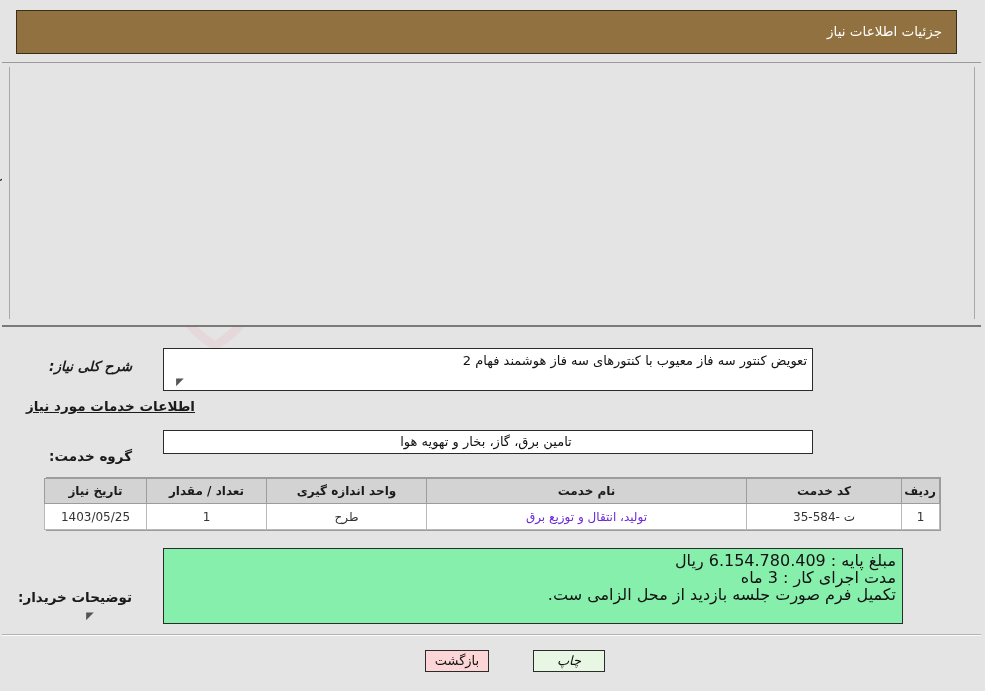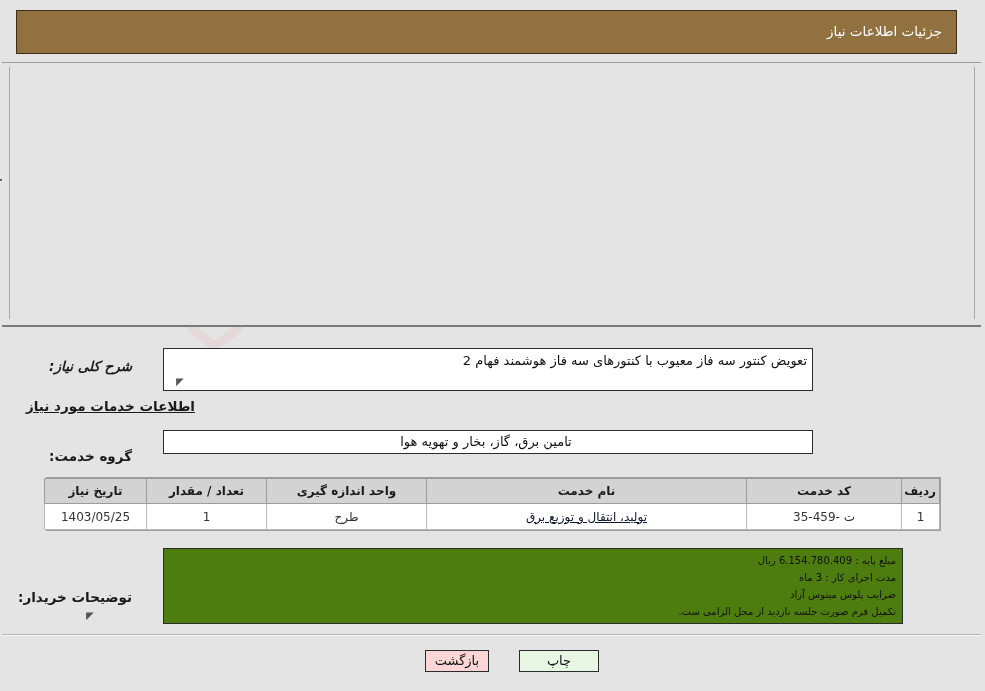--- a/index.html
+++ b/index.html
@@ -192,27 +192,27 @@
   }
   table.grid td {
     background: #ffffff;
     border: 1px solid #b9b9b9;
     font-size: 12px;
     color: #333;
     height: 25px;
     text-align: center;
     padding: 0 3px;
   }
-  table.grid td.name { color: #0f172a; text-decoration: underline; }
+  table.grid td.name { color: #6d28d9; }
   .notes-box {
     position: absolute;
-    background: #4d7c0f;
+    background: #86efac;
     border: 1px solid #2b2b2b;
     box-sizing: border-box;
-    font-size: 10px;
+    font-size: 16px;
     color: #111;
     text-align: right;
     padding: 3px 6px 0 6px;
     line-height: 17px;
     overflow: hidden;
   }
 
   
   .bottom-rule {
     position: absolute;
@@ -335,36 +335,35 @@
           <th>کد خدمت</th>
           <th>نام خدمت</th>
           <th>واحد اندازه گیری</th>
           <th>تعداد / مقدار</th>
           <th>تاریخ نیاز</th>
         </tr>
       </thead>
       <tbody>
         <tr>
           <td>1</td>
-          <td>ت -459-35</td>
+          <td>ت -584-35</td>
           <td class="name">تولید، انتقال و توزیع برق</td>
           <td>طرح</td>
           <td>1</td>
           <td>1403/05/25</td>
         </tr>
       </tbody>
     </table>
   </div>
 
   <span class="sec-lbl" style="position:absolute; right:853px; top:589px;">توضیحات خریدار:</span>
   <div class="notes-box" style="right:82px; top:548px; width:740px; height:76px;">
     <div>مبلغ پایه : 6.154.780.409 ریال</div>
     <div>مدت اجرای کار : 3 ماه</div>
-    <div>ضرایب پلوس مینوس آزاد</div>
     <div>تکمیل فرم صورت جلسه بازدید از محل الزامی ست.</div>
   </div>
   <span class="resize-grip" style="left:86px; top:610px;">◥</span>
 
   <div class="bottom-rule"></div>
-  <button class="btn print" style="left:519px; top:650px; width:80px;">چاپ</button>
+  <button class="btn print" style="left:533px; top:650px; width:72px;font-style:italic;">چاپ</button>
   <button class="btn back" style="left:425px; top:650px; width:64px;">بازگشت</button>
 
 </div>
 
 </body></html>

